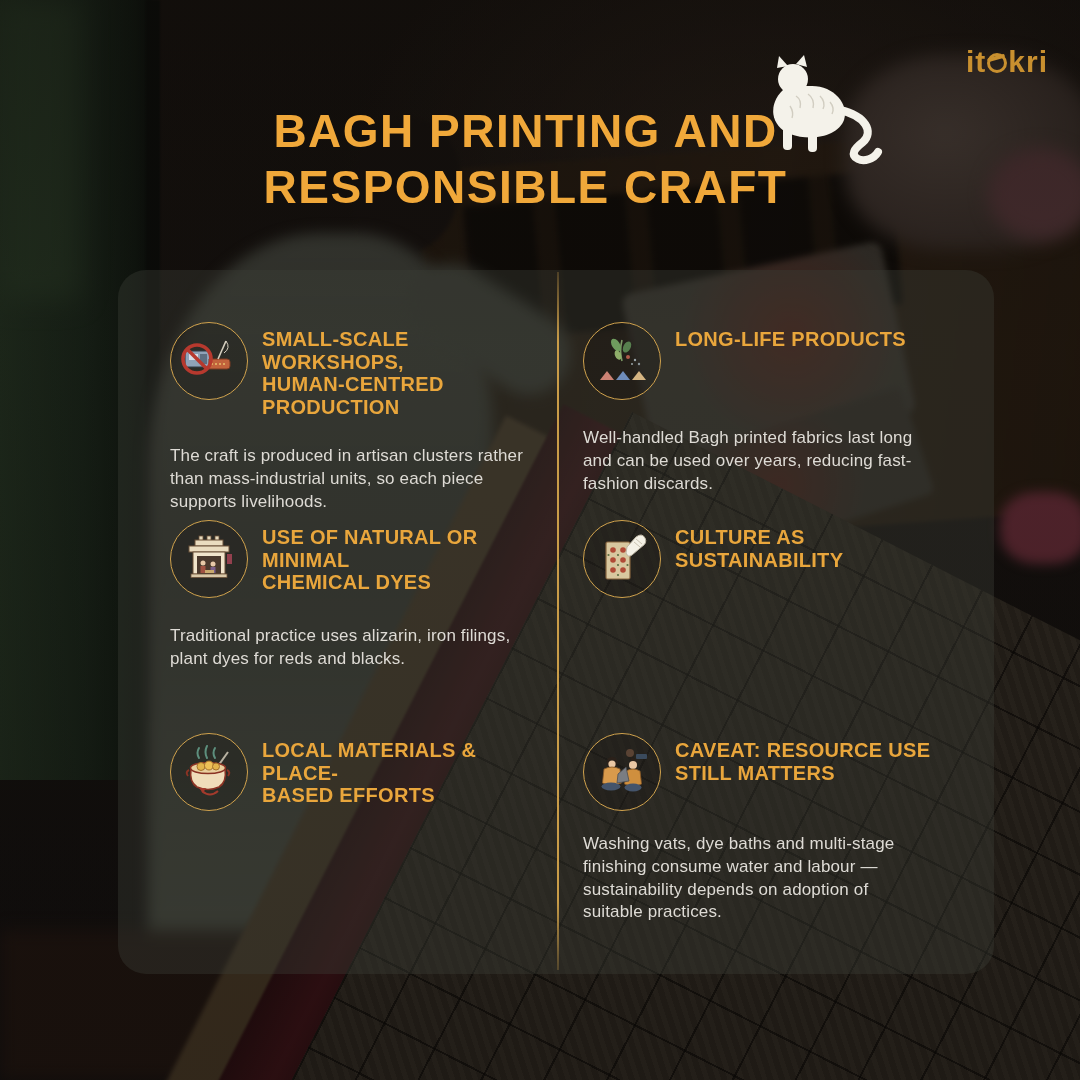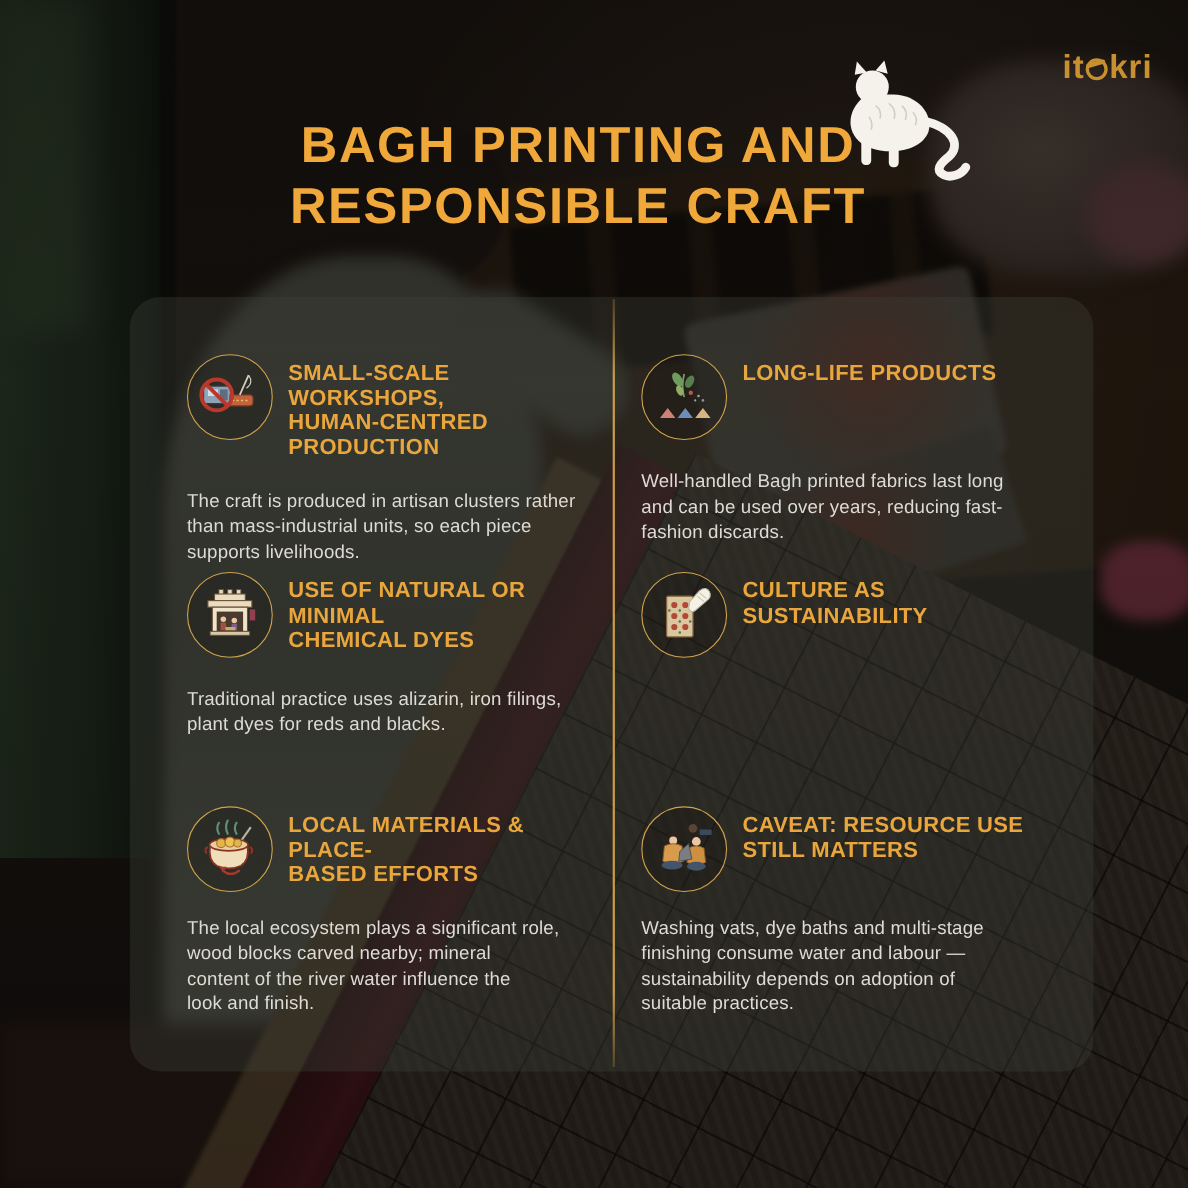--- a/index.html
+++ b/index.html
@@ -263,24 +263,20 @@
               <circle cx="20" cy="22.5" r="4" fill="#e2b44c" stroke="#a5722c"></circle>
               <circle cx="28" cy="21.5" r="4.5" fill="#eec157" stroke="#a5722c"></circle>
               <circle cx="35" cy="22.5" r="3.5" fill="#e2b44c" stroke="#a5722c"></circle>
               <path d="M21 47 q8 7 16 0" stroke="#a33a2c" stroke-width="2" fill="none"></path>
               <path d="M22 49 l-4 -5 l7 0 z" fill="#a33a2c"></path>
             </svg>
           </div>
           <div class="heading">LOCAL MATERIALS &amp; PLACE-
 BASED EFFORTS</div>
         </div>
-        <div class="body-text">The local ecosystem plays a significant role,
-wood blocks carved nearby; mineral
-content of the river water influence the
-look and finish.</div>
       </div>
 
       <div class="cell right row3">
         <div class="cell-head">
           <div class="icon-circle">
             <svg width="56" height="54" viewBox="0 0 56 54">
               <circle cx="36" cy="8" r="4" fill="#5a4334"></circle>
               <rect x="42" y="9" width="11" height="5" rx="1" fill="#3a4a5c"></rect>
               <circle cx="18" cy="17" r="5.2" fill="#2b211a"></circle>
               <circle cx="18" cy="19" r="3.6" fill="#e9c7a4"></circle>

